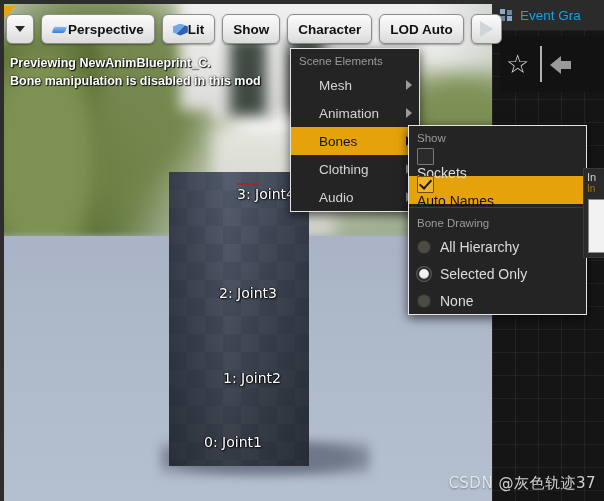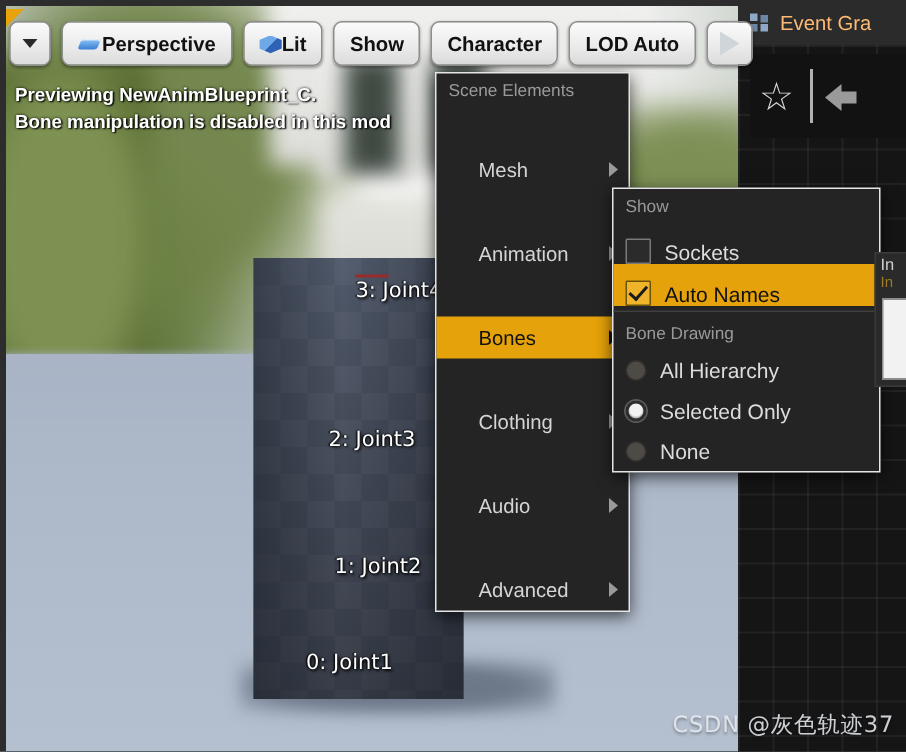--- a/index.html
+++ b/index.html
@@ -186,37 +186,36 @@
     padding: 6px 8px 4px 8px;
     font-family: "Liberation Sans", sans-serif;
   }
   .menu-item {
     display: flex; align-items: center;
     height: 28px;
     padding: 0 6px 0 28px;
     color: #d4d4d4;
     font-size: 13.5px;
     position: relative;
-    margin-top: 28px;
   }
   .menu-item.highlight {
     background: #e5a20a;
     color: #121212;
   }
   .menu-item .arrow {
     position: absolute; right: 7px; top: 50%; margin-top:-5px;
     width:0;height:0;border-top:5px solid transparent;border-bottom:5px solid transparent;
     border-left:6px solid #9a9a9a;
   }
   .menu-item.highlight .arrow { border-left-color:#121212; }
 
   
   .chk-row {
-    display:flex; align-items:flex-end; height:28px; padding: 0 6px 0 8px;
-    color:#dcdcdc; font-size:14px;
+    display:flex; align-items:flex-start; height:28px; padding: 0 6px 0 8px;
+    color:#dcdcdc; font-size:14px;flex-direction:column;
   }
   .chk-row.highlight { background:#e5a20a; color:#111; }
   .cbox {
     width:15px;height:15px;border:1px solid #7a7a7a;background:#2b2b2b;
     margin-right:9px; flex:0 0 auto; position:relative; border-radius:1px;
   }
   .chk-row.highlight .cbox { background:#f0b42a; border-color:#6a5208; }
   .cbox.checked:after{
     content:''; position:absolute; left:4px; top:0px; width:5px;height:10px;
     border:solid #1a1a1a; border-width:0 2px 2px 0; transform:rotate(42deg);
@@ -250,21 +249,21 @@
   .tab-icon {
     width:14px;height:12px; position:relative; flex:0 0 auto;
   }
   .tab-icon i {
     position:absolute; width:5px;height:5px; background:#8fa8c8; display:block;
   }
   .tab-icon i:nth-child(1){left:0;top:0;}
   .tab-icon i:nth-child(2){left:7px;top:1px;background:#6d86a6;}
   .tab-icon i:nth-child(3){left:0;top:7px;background:#6d86a6;}
   .tab-icon i:nth-child(4){left:7px;top:7px;background:#8fa8c8;}
-  .tab-label { color:#fdba74; font-size:13.5px; white-space:nowrap; }
+  .tab-label { color:#0ea5e9; font-size:13.5px; white-space:nowrap; }
 
   .graph {
     position:absolute; left:0; top:30px; width:112px; height:471px;
     background:#151515;
     background-image:
       linear-gradient(to right, rgba(255,255,255,.055) 1px, transparent 1px),
       linear-gradient(to bottom, rgba(255,255,255,.055) 1px, transparent 1px);
     background-size: 23px 23px;
   }
   .graph-toolbar {
@@ -401,24 +400,20 @@
       <span class="arrow"></span>
     </div>
     <div class="menu-item">
       <span>Clothing</span>
       <span class="arrow"></span>
     </div>
     <div class="menu-item">
       <span>Audio</span>
       <span class="arrow"></span>
     </div>
-    <div class="menu-item">
-      <span>Advanced</span>
-      <span class="arrow"></span>
-    </div>
   </div>
 
   <div class="menu" id="bones-submenu">
     <div class="menu-header">Show</div>
 
     <div class="chk-row">
       <span class="cbox"></span>
       <span>Sockets</span>
     </div>
     <div class="chk-row highlight">

